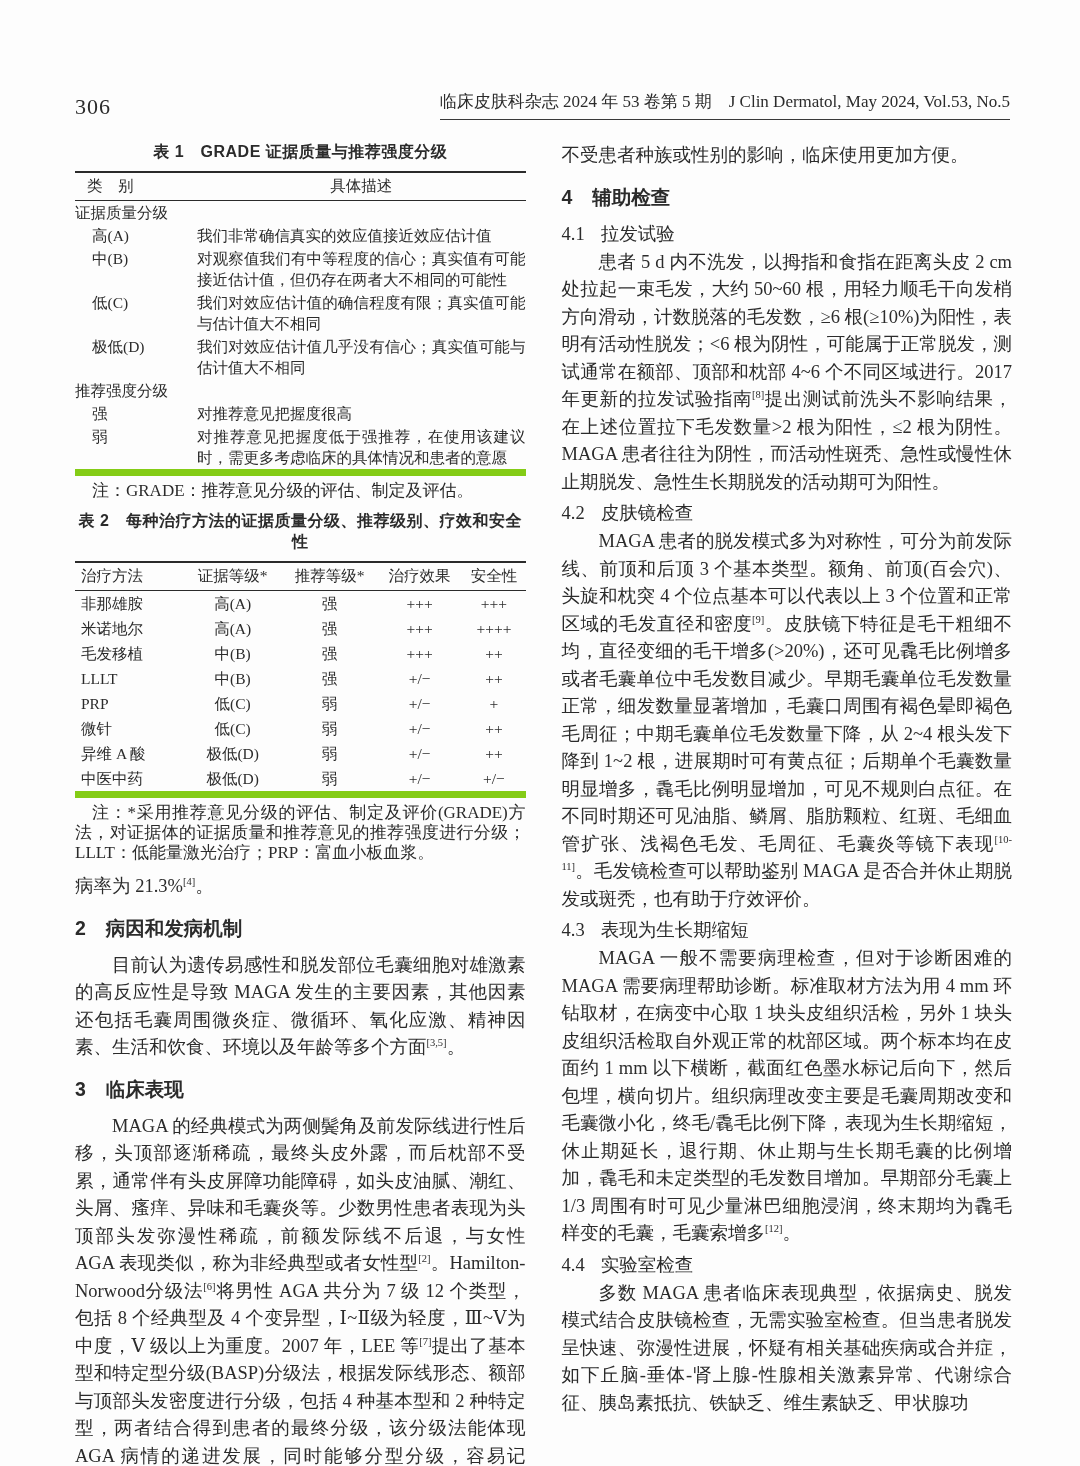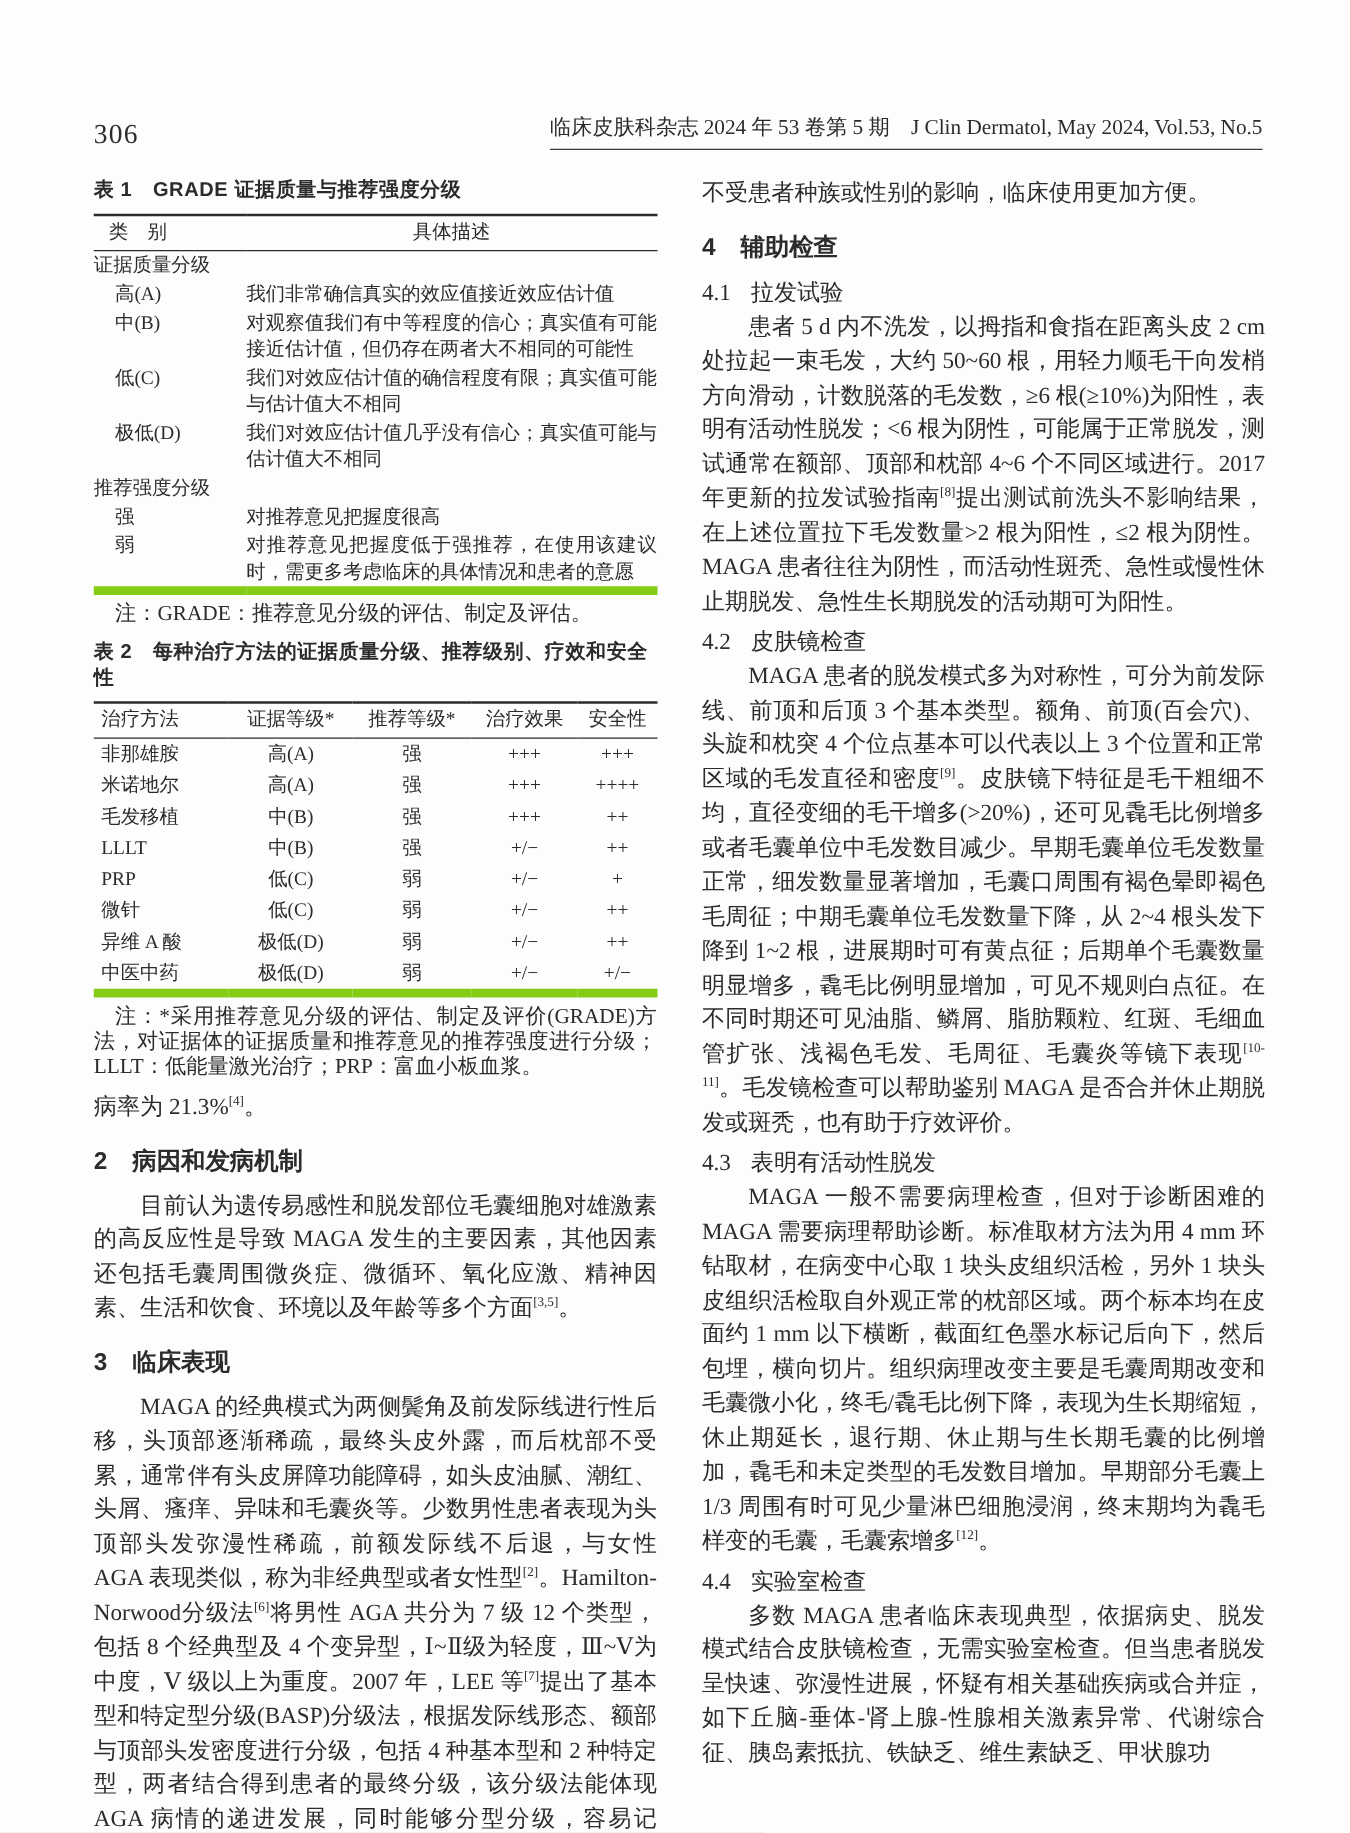--- a/index.html
+++ b/index.html
@@ -20,21 +20,21 @@
   }
   
   .content {
     position:absolute; top:142px; left:75px; right:68px;
     display:flex; gap:36px;
   }
   .col { flex:1 1 0; min-width:0; }
   
   .tbl-title {
     font-family:"Liberation Sans","DejaVu Sans",sans-serif;
-    font-weight:bold; font-size:16px; 
+    font-weight:bold; font-size:16px; text-align:center;
     margin:0 0 8px 0; letter-spacing:0.5px;
   }
   .tbl-title.second { margin:10px 0 8px 0; }
   table.three-line {
     width:100%; border-collapse:collapse;
     border-top:2px solid #2b2b2b; border-bottom:7px solid #84cc16;
     font-size:15.5px;
   }
   table.three-line th {
     font-weight:normal; border-bottom:1.2px solid #2b2b2b;
@@ -241,21 +241,21 @@
         <span class="sec-num">4.1</span><span>拉发试验</span>
       </h3>
       <p class="body-para"><span>患者 5 d 内不洗发，以拇指和食指在距离头皮 2 cm 处拉起一束毛发，大约 50~60 根，用轻力顺毛干向发梢方向滑动，计数脱落的毛发数，≥6 根(≥10%)为阳性，表明有活动性脱发；&lt;6 根为阴性，可能属于正常脱发，测试通常在额部、顶部和枕部 4~6 个不同区域进行。2017 年更新的拉发试验指南</span><sup>[8]</sup><span>提出测试前洗头不影响结果，在上述位置拉下毛发数量&gt;2 根为阳性，≤2 根为阴性。MAGA 患者往往为阴性，而活动性斑秃、急性或慢性休止期脱发、急性生长期脱发的活动期可为阳性。</span></p>
 
       <h3 class="subsec">
         <span class="sec-num">4.2</span><span>皮肤镜检查</span>
       </h3>
       <p class="body-para"><span>MAGA 患者的脱发模式多为对称性，可分为前发际线、前顶和后顶 3 个基本类型。额角、前顶(百会穴)、头旋和枕突 4 个位点基本可以代表以上 3 个位置和正常区域的毛发直径和密度</span><sup>[9]</sup><span>。皮肤镜下特征是毛干粗细不均，直径变细的毛干增多(&gt;20%)，还可见毳毛比例增多或者毛囊单位中毛发数目减少。早期毛囊单位毛发数量正常，细发数量显著增加，毛囊口周围有褐色晕即褐色毛周征；中期毛囊单位毛发数量下降，从 2~4 根头发下降到 1~2 根，进展期时可有黄点征；后期单个毛囊数量明显增多，毳毛比例明显增加，可见不规则白点征。在不同时期还可见油脂、鳞屑、脂肪颗粒、红斑、毛细血管扩张、浅褐色毛发、毛周征、毛囊炎等镜下表现</span><sup>[10-11]</sup><span>。毛发镜检查可以帮助鉴别 MAGA 是否合并休止期脱发或斑秃，也有助于疗效评价。</span></p>
 
       <h3 class="subsec">
-        <span class="sec-num">4.3</span><span>表明有活动性脱发</span>
+        <span class="sec-num">4.3</span><span>表现为生长期缩短</span>
       </h3>
       <p class="body-para"><span>MAGA 一般不需要病理检查，但对于诊断困难的 MAGA 需要病理帮助诊断。标准取材方法为用 4 mm 环钻取材，在病变中心取 1 块头皮组织活检，另外 1 块头皮组织活检取自外观正常的枕部区域。两个标本均在皮面约 1 mm 以下横断，截面红色墨水标记后向下，然后包埋，横向切片。组织病理改变主要是毛囊周期改变和毛囊微小化，终毛/毳毛比例下降，表现为生长期缩短，休止期延长，退行期、休止期与生长期毛囊的比例增加，毳毛和未定类型的毛发数目增加。早期部分毛囊上 1/3 周围有时可见少量淋巴细胞浸润，终末期均为毳毛样变的毛囊，毛囊索增多</span><sup>[12]</sup><span>。</span></p>
 
       <h3 class="subsec">
         <span class="sec-num">4.4</span><span>实验室检查</span>
       </h3>
       <p class="body-para"><span>多数 MAGA 患者临床表现典型，依据病史、脱发模式结合皮肤镜检查，无需实验室检查。但当患者脱发呈快速、弥漫性进展，怀疑有相关基础疾病或合并症，如下丘脑-垂体-肾上腺-性腺相关激素异常、代谢综合征、胰岛素抵抗、铁缺乏、维生素缺乏、甲状腺功</span></p>
 
     </div>
   </div>

